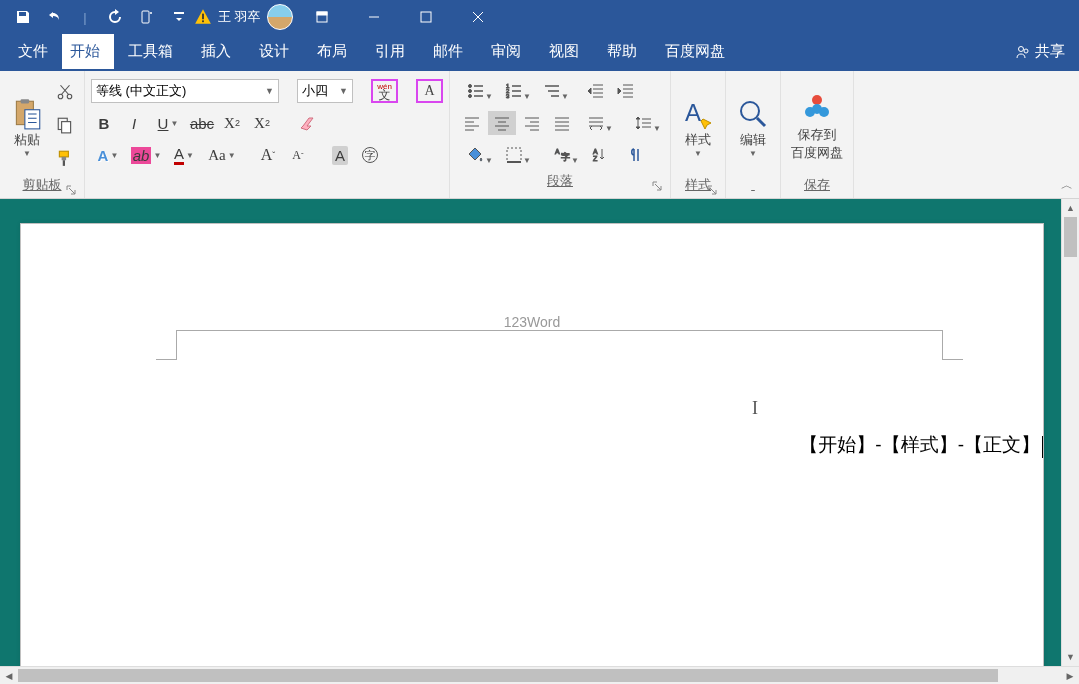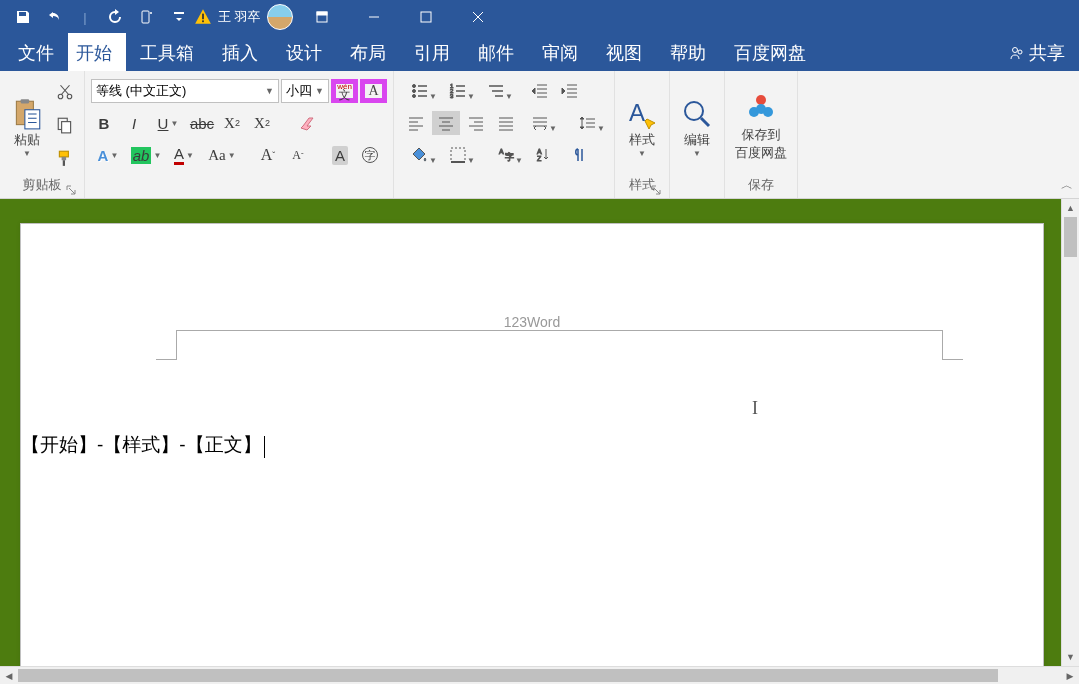--- a/index.html
+++ b/index.html
@@ -8,65 +8,65 @@
 .qat { display: flex; align-items: center; gap: 2px; padding-left: 8px; }
 .qat-btn { width: 30px; height: 28px; display: flex; align-items: center; justify-content: center; cursor: pointer; }
 .qat-btn svg { width: 16px; height: 16px; fill: #fff; }
 .qat-sep { width: 26px; text-align: center; color: #7fa0cc; }
 .title-center { flex: 1; text-align: center; font-size: 14px; }
 .title-right { display: flex; align-items: center; gap: 6px; padding-right: 6px; }
 .warn-icon { width: 18px; height: 18px; }
 .avatar { width: 26px; height: 26px; border-radius: 50%; background: linear-gradient(to bottom, #87CEEB 50%, #d4a76a 50%); border: 1px solid #fff; }
 .win-btn { width: 46px; height: 30px; display: flex; align-items: center; justify-content: center; cursor: pointer; }
 .win-btn svg { width: 12px; height: 12px; stroke: #fff; stroke-width: 1; fill: none; }
-.ribbon-tabs { background: #2b579a; height: 37px; display: flex; align-items: center; padding-left: 4px; color: #fff; font-size: 18px; }
+.ribbon-tabs { background: #2b579a; height: 37px; display: flex; align-items: flex-start; padding-left: 4px; color: #fff; font-size: 15px; }
 .tab { padding: 8px 14px; cursor: pointer; display: flex; align-items: center; gap: 4px; }
 .tab.active { background: #fff; color: #2b579a; padding-left: 8px; }
 .tab.tell svg, .tab.share svg { width: 16px; height: 16px; fill: #fff; }
 .ribbon { background: #f3f3f3; border-bottom: 1px solid #d4d4d4; height: 128px; display: flex; position: relative; }
 .group { border-right: 1px solid #e1e1e1; padding: 3px 4px 0; display: flex; flex-direction: column; position: relative; }
 .group-body { flex: 1; display: flex; }
-.group-label { text-align: center; font-size: 13px; color: #666; height: 22px; line-height: 18px; position: relative; }
+.group-label { text-align: center; font-size: 13px; color: #666; height: 22px; line-height: 18px; position: relative; text-decoration: underline; }
 .dlg-launcher { position: absolute; right: 2px; bottom: 2px; width: 14px; height: 14px; cursor: pointer; }
 .dlg-launcher svg { width: 10px; height: 10px; stroke: #888; fill: none; }
 .big-btn { display: flex; flex-direction: column; align-items: center; justify-content: center; padding: 4px 6px 0; cursor: pointer; font-size: 13px; color: #444; }
 .big-btn svg { width: 34px; height: 34px; }
 .small-col { display: flex; flex-direction: column; justify-content: space-around; padding: 2px 2px; }
 .small-btn { width: 26px; height: 26px; display: flex; align-items: center; justify-content: center; cursor: pointer; }
 .small-btn svg { width: 18px; height: 18px; }
-.font-row1 { display: flex; align-items: center; gap: 2px; height: 28px; }
+.font-row1 { display: flex; align-items: center; gap: 18px; height: 28px; }
 .font-combo { border: 1px solid #c0c0c0; background: #fff; height: 24px; font-size: 13px; padding: 0 4px; display: flex; align-items: center; justify-content: space-between; cursor: pointer; }
 .font-name { width: 188px; }
-.font-size { width: 48px; justify-content: space-between; }
+.font-size { width: 56px; justify-content: space-between; }
 .combo-arrow { font-size: 9px; color: #666; }
 .sq-btn { width: 27px; height: 24px; border: 1px solid transparent; display: flex; align-items: center; justify-content: center; cursor: pointer; font-size: 14px; color: #444; }
-.sq-btn.boxed { border: 5px solid #d946ef; }
+.sq-btn.boxed { border: 2px solid #d946ef; }
 .font-rows { display: flex; flex-direction: column; gap: 4px; padding: 3px 2px; }
 .font-row2, .font-row3 { display: flex; align-items: center; gap: 4px; height: 28px; }
 .fb { width: 26px; height: 24px; display: flex; align-items: center; justify-content: center; cursor: pointer; font-size: 15px; color: #3b3b3b; font-family: "Times New Roman", serif; position: relative; }
 .fb.wide { width: 34px; }
 .fb .dd { font-size: 8px; color: #666; margin-left: 2px; }
 .fb svg { width: 18px; height: 18px; }
 .para-rows { display: flex; flex-direction: column; gap: 4px; padding: 3px 4px; }
 .para-row { display: flex; align-items: center; gap: 2px; height: 28px; }
 .pb { width: 28px; height: 24px; display: flex; align-items: center; justify-content: center; cursor: pointer; position: relative; }
 .pb.wide { width: 36px; }
 .pb svg { width: 18px; height: 18px; stroke: #555; fill: #555; }
 .pb .dd { font-size: 8px; color: #666; position: absolute; right: 1px; bottom: 2px; }
 .collapse-btn { position: absolute; right: 6px; bottom: 4px; cursor: pointer; font-size: 12px; color: #666; }
-.doc-area { position: absolute; top: 199px; left: 0; right: 0; bottom: 18px; background: #4d7c0f; overflow: hidden; }
+.doc-area { position: absolute; top: 199px; left: 0; right: 0; bottom: 18px; background: #0f766e; overflow: hidden; }
 .page { position: absolute; left: 20px; top: 24px; width: 1024px; height: 800px; background: #fff; border: 1px solid #c0c0c0; box-shadow: 0 0 4px rgba(0,0,0,0.1); }
 .header-text { position: absolute; top: 90px; left: 0; right: 0; text-align: center; color: #999; font-size: 14px; }
 .header-line { position: absolute; top: 106px; left: 155px; right: 100px; height: 30px; }
 .header-line::before { content: ''; position: absolute; left: -20px; bottom: 0; width: 20px; height: 1px; background: #aaa; }
 .header-line::after { content: ''; position: absolute; right: -20px; bottom: 0; width: 20px; height: 1px; background: #aaa; }
 .hl-top { position: absolute; top: 0; left: 0; right: 0; height: 1px; background: #aaa; }
 .hl-left { position: absolute; top: 0; left: 0; width: 1px; height: 30px; background: #aaa; }
 .hl-right { position: absolute; top: 0; right: 0; width: 1px; height: 30px; background: #aaa; }
-.body-text { position: absolute; top: 208px; left: 0; right: 0; text-align: left; font-size: 19px; font-family: SimSun, serif; color: #000; }
+.body-text { position: absolute; top: 208px; left: 0; right: 0; text-align: right; font-size: 19px; font-family: SimSun, serif; color: #000; }
 .cursor { display: inline-block; width: 1px; height: 22px; background: #000; vertical-align: middle; margin-left: 2px; }
 .text-cursor-icon { position: absolute; top: 174px; left: 731px; font-size: 18px; color: #555; font-family: serif; }
 .vscroll { position: absolute; right: 0; top: 199px; bottom: 18px; width: 18px; background: #f0f0f0; border-left: 1px solid #ddd; }
 .vscroll-btn { height: 18px; display: flex; align-items: center; justify-content: center; cursor: pointer; font-size: 9px; color: #666; }
 .vscroll-thumb { position: absolute; top: 18px; left: 2px; right: 2px; height: 40px; background: #c0c0c0; cursor: pointer; }
 .hscroll { position: absolute; left: 0; right: 0; bottom: 0; height: 18px; background: #f0f0f0; border-top: 1px solid #ddd; display: flex; }
 .hscroll-btn { width: 18px; display: flex; align-items: center; justify-content: center; cursor: pointer; font-size: 9px; color: #666; }
 .hscroll-track { flex: 1; position: relative; }
 .hscroll-thumb { position: absolute; left: 0; top: 2px; bottom: 2px; width: 980px; background: #c0c0c0; cursor: pointer; }
 </style>
@@ -244,21 +244,21 @@
               <path d="M4 12l6-8h4l-6 8h4l-4 4-6-2 2-2z" fill="#ffb0c0" stroke="#d07080"></path>
             </svg>
           </div>
       </div>
       <div class="font-row3">
         <div class="fb wide">
             <span style="color:#4a90d9;font-weight:bold;text-shadow:1px 1px #fff">A</span>
             <span class="dd">▼</span>
           </div>
         <div class="fb wide">
-            <span style="background:#22c55e;padding:0 2px"><i>ab</i></span>
+            <span style="background:#ec4899;padding:0 2px"><i>ab</i></span>
             <span class="dd">▼</span>
           </div>
         <div class="fb wide">
             <span style="border-bottom:3px solid #c00000">A</span>
             <span class="dd">▼</span>
           </div>
         <div class="fb wide">Aa<span class="dd">▼</span></div>
         <div style="width:8px"></div>
         <div class="fb" style="font-size:16px">A<span style="font-size:9px;vertical-align:super">ˇ</span></div>
         <div class="fb" style="font-size:12px">A<span style="font-size:8px;vertical-align:super">ˇ</span></div>
@@ -410,20 +410,23 @@
               <path d="M11 3v10l-2-2M11 13l2-2" fill="none"></path>
             </svg>
           </div>
         <div class="pb">
             <svg viewBox="0 0 18 18">
               <path d="M13 3v12M9 3v12M9 3c-3 0-3 6 0 6" fill="none" stroke="#2b579a" stroke-width="1.5"></path>
             </svg>
           </div>
       </div>
     </div>
+    <div class="group-label"><span>段落</span><div class="dlg-launcher"><svg viewBox="0 0 10 10">
+            <path d="M1 1h4M1 1v4M3 3l6 6M9 5v4h-4"></path>
+          </svg></div></div>
   </div>
 
   <div class="group">
     <div class="group-body">
       <div class="big-btn">
         <svg viewBox="0 0 34 34">
             <text x="4" y="24" font-size="24" font-family="serif" fill="#2b579a">A</text>
             <path d="M22 22l8 4-4 2-2 4-4-8z" fill="#ffc107" stroke="#c09000"></path>
           </svg>
         <span>样式</span>

